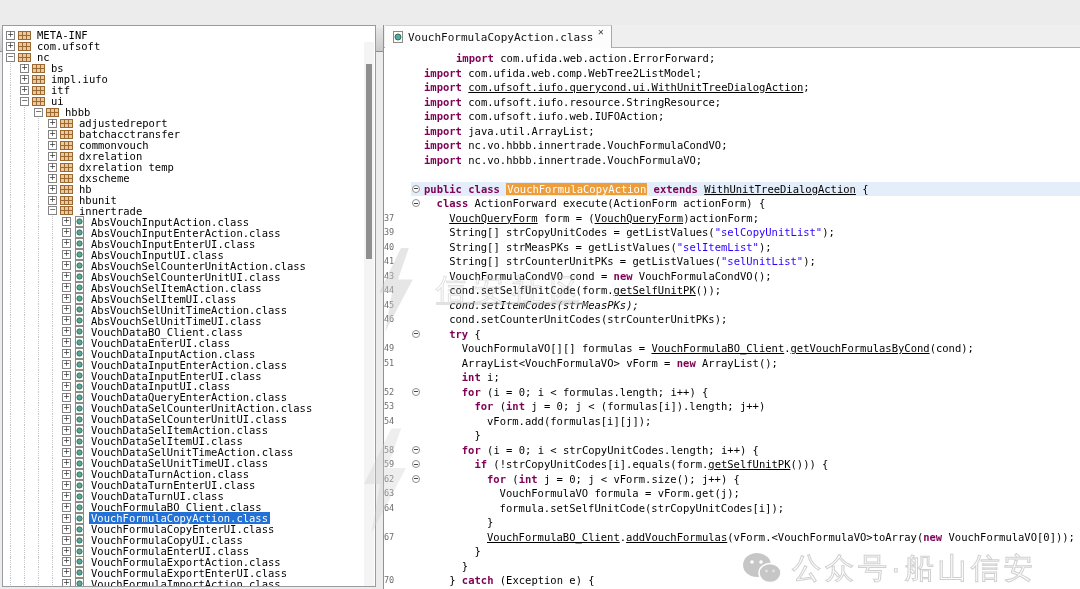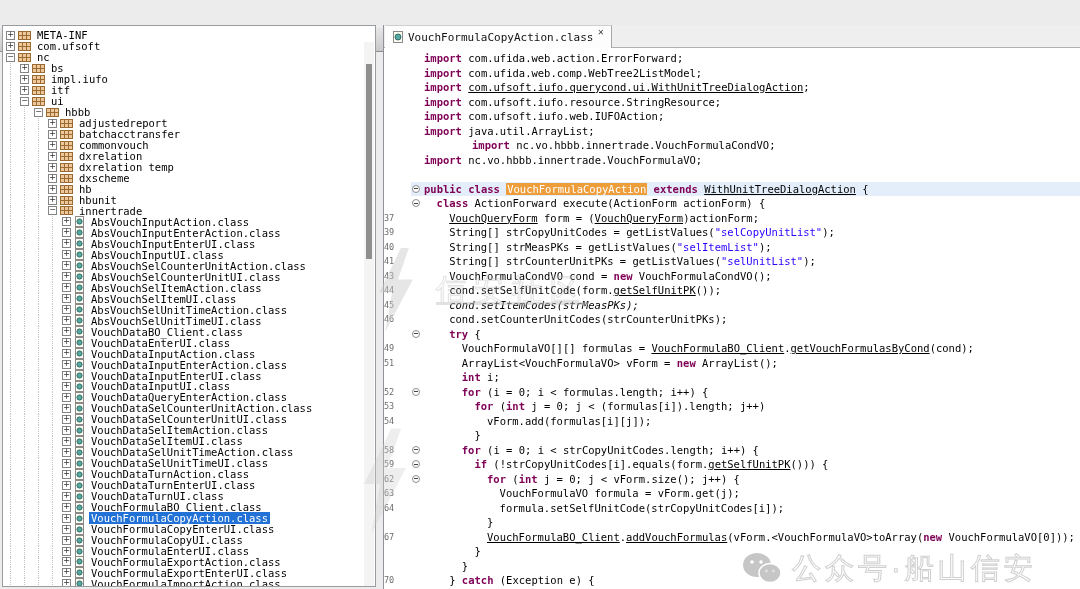--- a/index.html
+++ b/index.html
@@ -332,27 +332,27 @@
         <svg width="12" height="12">
             <rect x="1.5" y="0.5" width="9" height="11" fill="#fffdf2" stroke="#8a8a8a"></rect>
             <circle cx="6" cy="6" r="3" fill="#58a8a0" stroke="#2c6e68"></circle>
           </svg>
       </span>
       <span>VouchFormulaCopyAction.class</span>
       <span class="close">✕</span>
     </div>
   </div>
   <div class="editor" id="code">
-      <div class="crow"><span class="lnum"></span><span class="lfold"></span><span class="ltext" style="padding-left: 0px;"><span class="c-kw">import </span><span class="c-pl">com.ufida.web.action.ErrorForward;</span></span></div>
+      <div class="crow"><span class="lnum"></span><span class="lfold"></span><span class="ltext" style="padding-left: 0px; margin-left: 32px;"><span class="c-kw">import </span><span class="c-pl">com.ufida.web.action.ErrorForward;</span></span></div>
       <div class="crow"><span class="lnum"></span><span class="lfold"></span><span class="ltext" style="padding-left: 0px;"><span class="c-kw">import </span><span class="c-pl">com.ufida.web.comp.WebTree2ListModel;</span></span></div>
       <div class="crow"><span class="lnum"></span><span class="lfold"></span><span class="ltext" style="padding-left: 0px;"><span class="c-kw">import </span><span class="c-link">com.ufsoft.iufo.querycond.ui.WithUnitTreeDialogAction</span><span class="c-pl">;</span></span></div>
       <div class="crow"><span class="lnum"></span><span class="lfold"></span><span class="ltext" style="padding-left: 0px;"><span class="c-kw">import </span><span class="c-pl">com.ufsoft.iufo.resource.StringResource;</span></span></div>
       <div class="crow"><span class="lnum"></span><span class="lfold"></span><span class="ltext" style="padding-left: 0px;"><span class="c-kw">import </span><span class="c-pl">com.ufsoft.iufo.web.IUFOAction;</span></span></div>
       <div class="crow"><span class="lnum"></span><span class="lfold"></span><span class="ltext" style="padding-left: 0px;"><span class="c-kw">import </span><span class="c-pl">java.util.ArrayList;</span></span></div>
-      <div class="crow"><span class="lnum"></span><span class="lfold"></span><span class="ltext" style="padding-left: 0px; margin-left: 48px;"><span class="c-kw">import </span><span class="c-pl">nc.vo.hbbb.innertrade.VouchFormulaCondVO;</span></span></div>
+      <div class="crow"><span class="lnum"></span><span class="lfold"></span><span class="ltext" style="padding-left: 0px;"><span class="c-kw">import </span><span class="c-pl">nc.vo.hbbb.innertrade.VouchFormulaCondVO;</span></span></div>
       <div class="crow"><span class="lnum"></span><span class="lfold"></span><span class="ltext" style="padding-left: 0px;"><span class="c-kw">import </span><span class="c-pl">nc.vo.hbbb.innertrade.VouchFormulaVO;</span></span></div>
       <div class="crow"><span class="lnum"></span><span class="lfold"></span><span class="ltext" style="padding-left: 0px;"></span></div>
       <div class="crow cur"><span class="lnum"></span><span class="lfold"><span class="fcirc"></span></span><span class="ltext" style="padding-left: 0px;"><span class="c-kw">public class </span><span class="c-occ">VouchFormulaCopyAction</span><span class="c-pl"> </span><span class="c-kw">extends</span><span class="c-pl"> </span><span class="c-link">WithUnitTreeDialogAction</span><span class="c-pl"> {</span></span></div>
       <div class="crow"><span class="lnum"></span><span class="lfold"><span class="fcirc"></span></span><span class="ltext" style="padding-left: 12.6px;"><span class="c-kw">class</span><span class="c-pl"> ActionForward execute(ActionForm actionForm) {</span></span></div>
       <div class="crow"><span class="lnum">37</span><span class="lfold"></span><span class="ltext" style="padding-left: 25.2px;"><span class="c-link">VouchQueryForm</span><span class="c-pl"> form = (</span><span class="c-link">VouchQueryForm</span><span class="c-pl">)actionForm;</span></span></div>
       <div class="crow"><span class="lnum">39</span><span class="lfold"></span><span class="ltext" style="padding-left: 25.2px;"><span class="c-pl">String[] strCopyUnitCodes = getListValues(</span><span class="c-str">"selCopyUnitList"</span><span class="c-pl">);</span></span></div>
       <div class="crow"><span class="lnum">40</span><span class="lfold"></span><span class="ltext" style="padding-left: 25.2px;"><span class="c-pl">String[] strMeasPKs = getListValues(</span><span class="c-str">"selItemList"</span><span class="c-pl">);</span></span></div>
       <div class="crow"><span class="lnum">41</span><span class="lfold"></span><span class="ltext" style="padding-left: 25.2px;"><span class="c-pl">String[] strCounterUnitPKs = getListValues(</span><span class="c-str">"selUnitList"</span><span class="c-pl">);</span></span></div>
       <div class="crow"><span class="lnum">43</span><span class="lfold"></span><span class="ltext" style="padding-left: 25.2px;"><span class="c-pl">VouchFormulaCondVO cond = </span><span class="c-kw">new</span><span class="c-pl"> VouchFormulaCondVO();</span></span></div>
       <div class="crow"><span class="lnum">44</span><span class="lfold"></span><span class="ltext" style="padding-left: 25.2px;"><span class="c-pl">cond.setSelfUnitCode(form.</span><span class="c-link">getSelfUnitPK</span><span class="c-pl">());</span></span></div>

